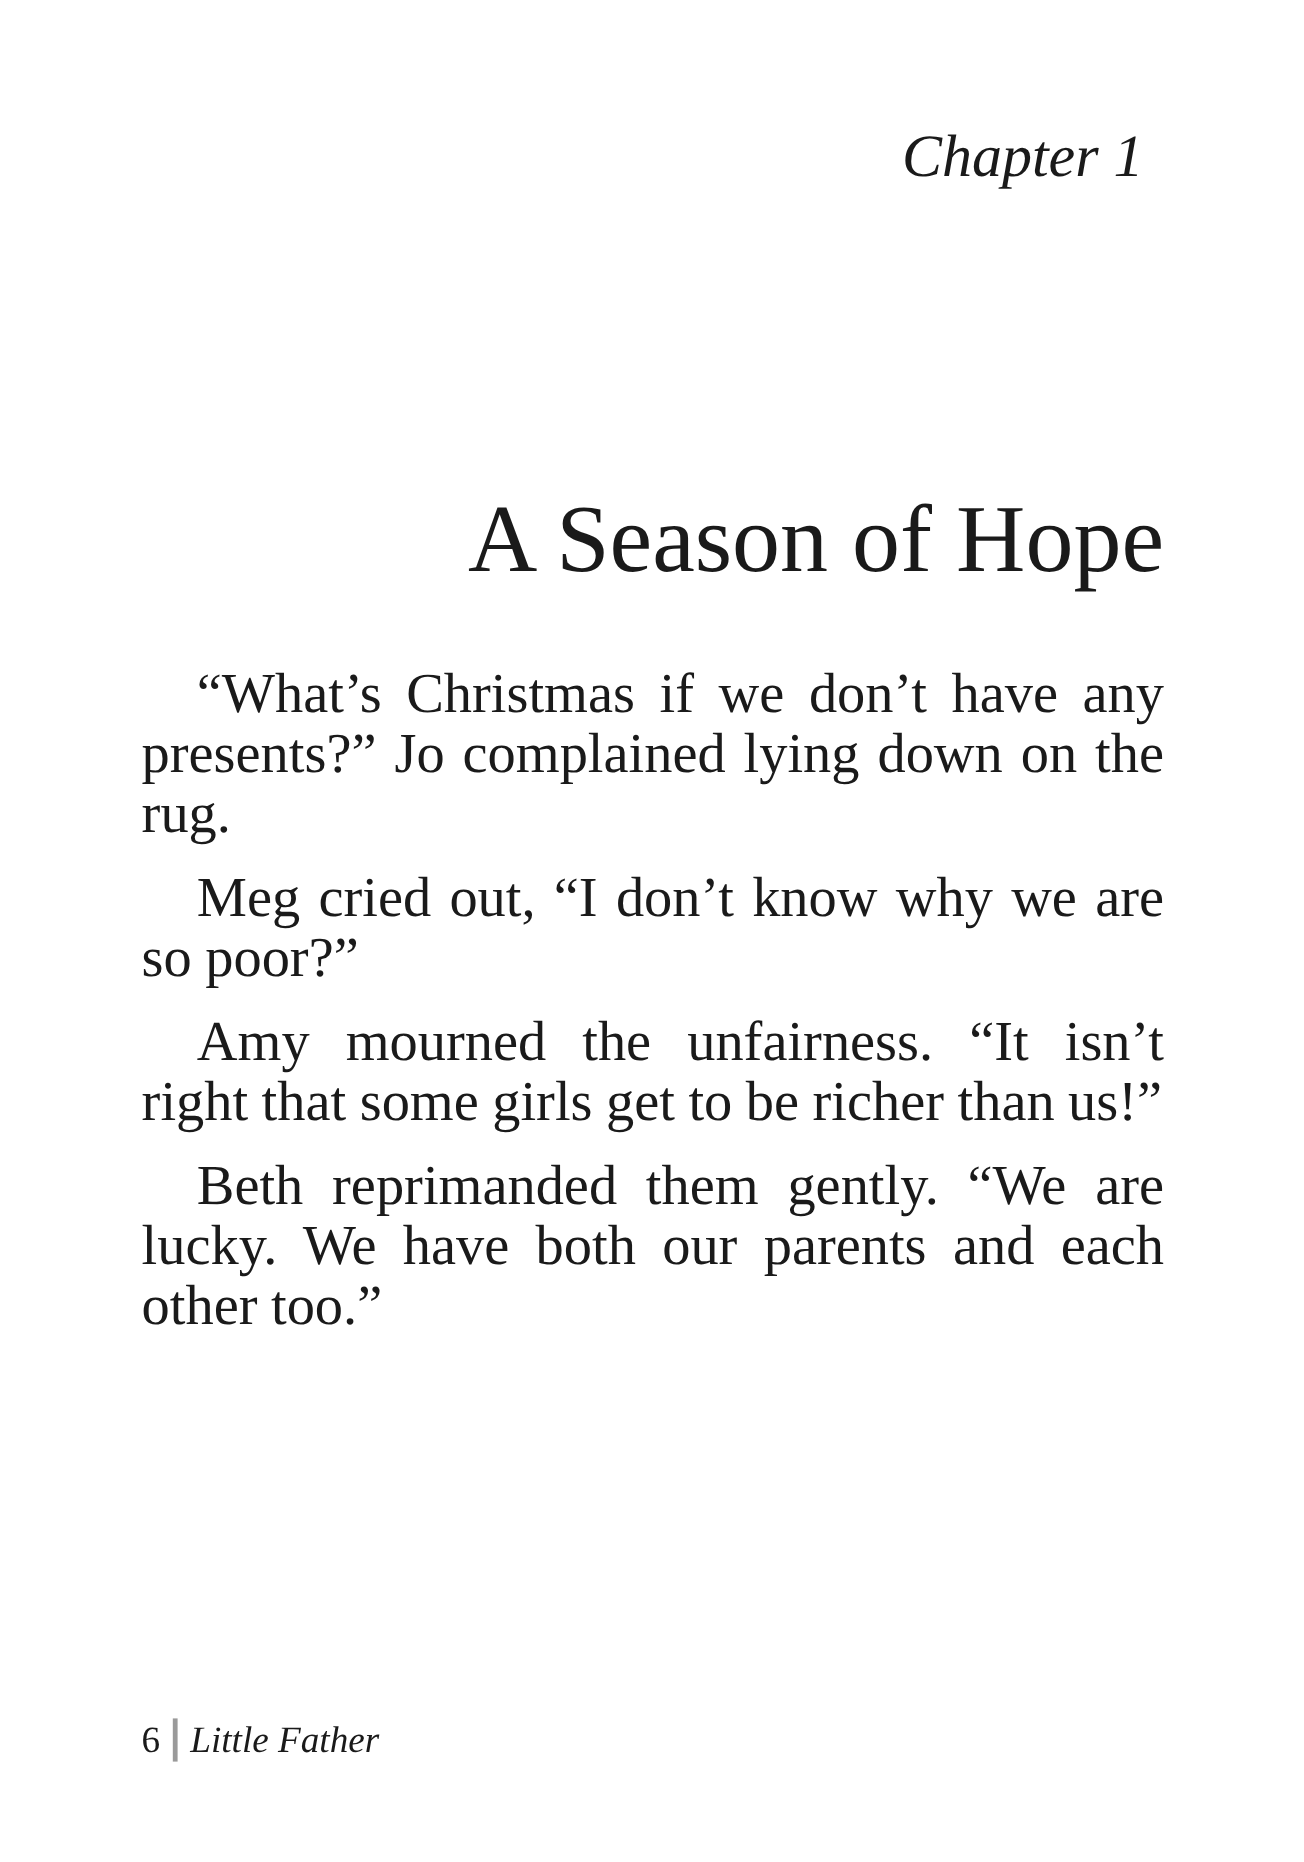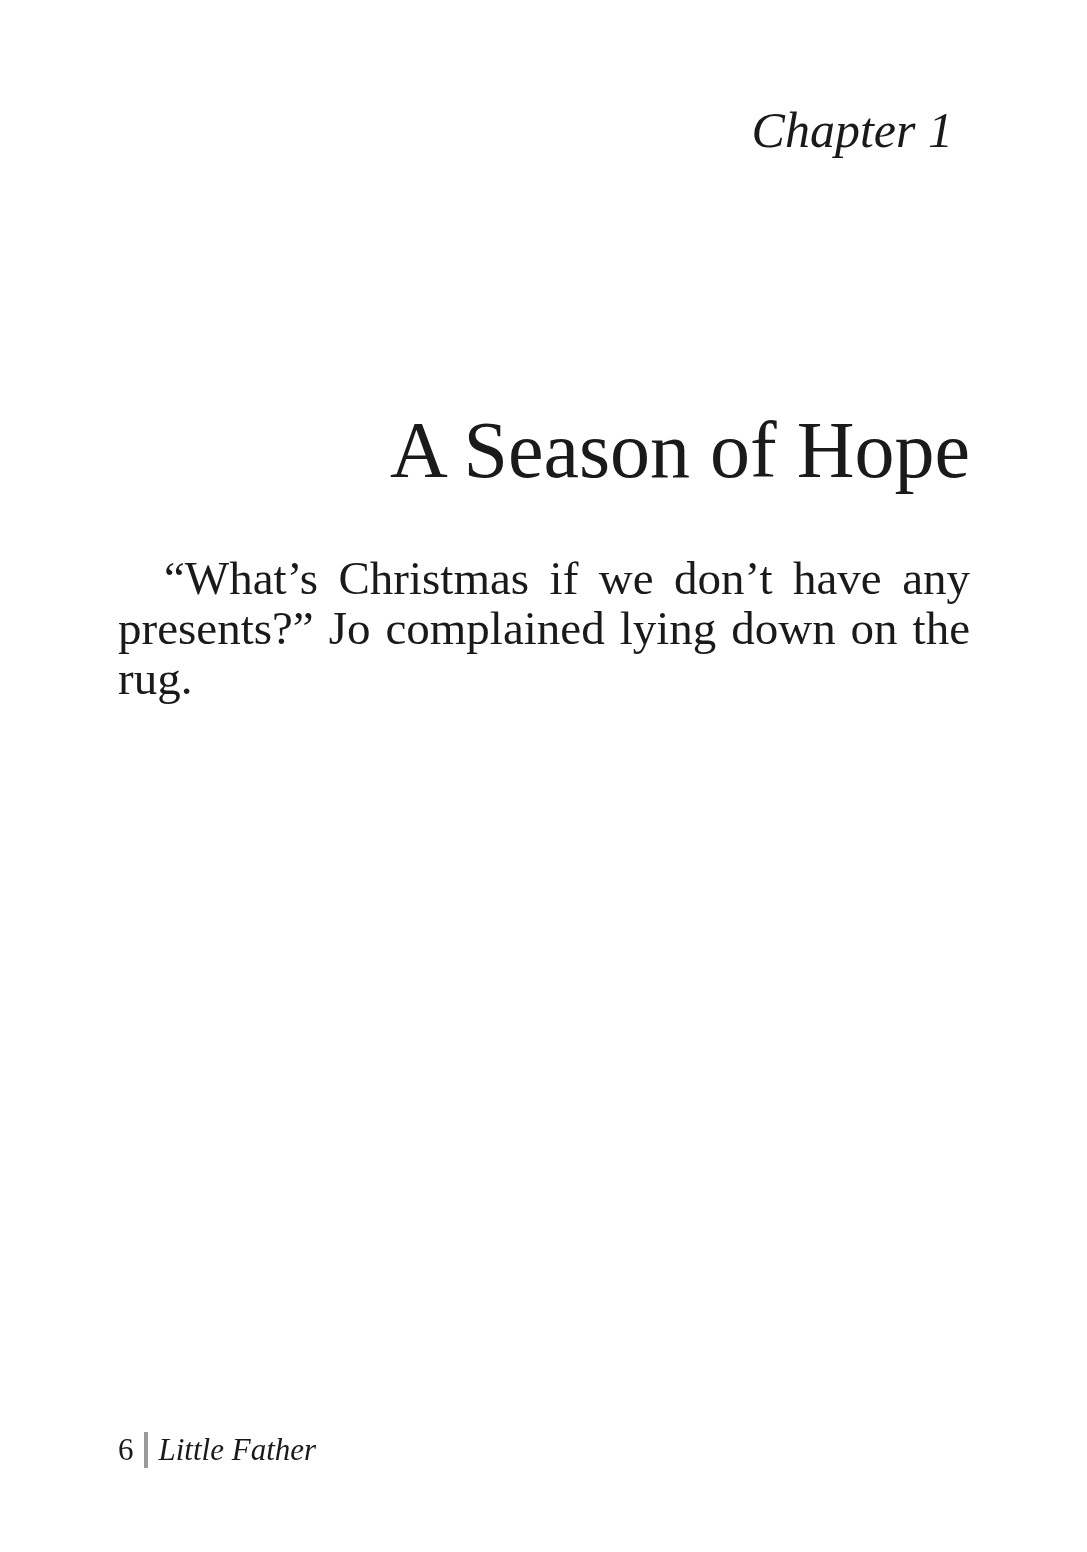--- a/index.html
+++ b/index.html
@@ -75,20 +75,23 @@
 <body>
 
 <div class="page" style="background: rgb(255, 255, 255); color: rgb(26, 26, 26);">
 
   <div class="chapter-label">Chapter 1</div>
 
   <div class="chapter-title">A Season of Hope</div>
 
   <div class="body-text">
     <p>“What’s Christmas if we don’t have any presents?” Jo complained lying down on the rug.</p>
+    <p>Meg cried out, “I don’t know why we are so poor?”</p>
+    <p>Amy mourned the unfairness. “It isn’t right that some girls get to be richer than us!”</p>
+    <p>Beth reprimanded them gently. “We are lucky. We have both our parents and each other too.”</p>
   </div>
 
   <div class="footer">
     <span class="page-num">6</span>
     <span class="sep" style="background: rgb(154, 154, 154);"></span>
     <span class="book-title">Little Father</span>
   </div>
 
 </div>
 

